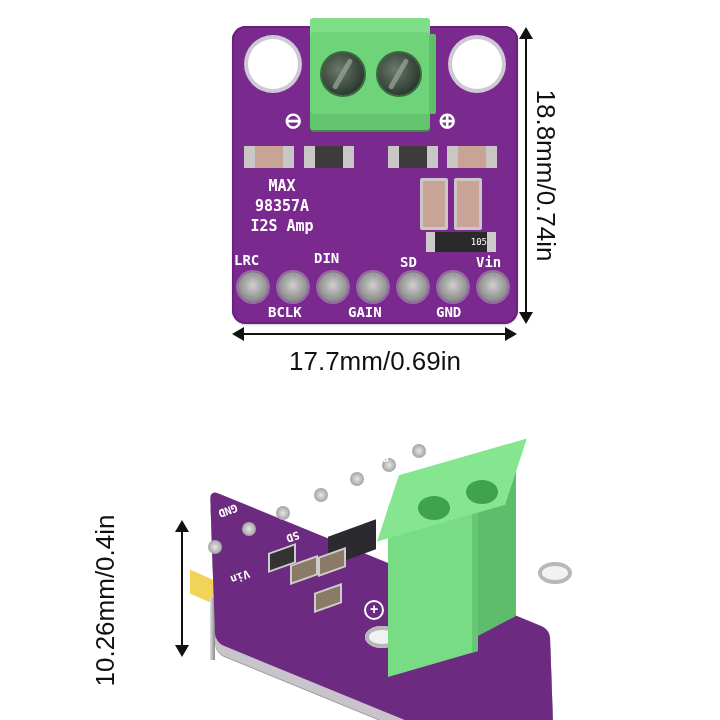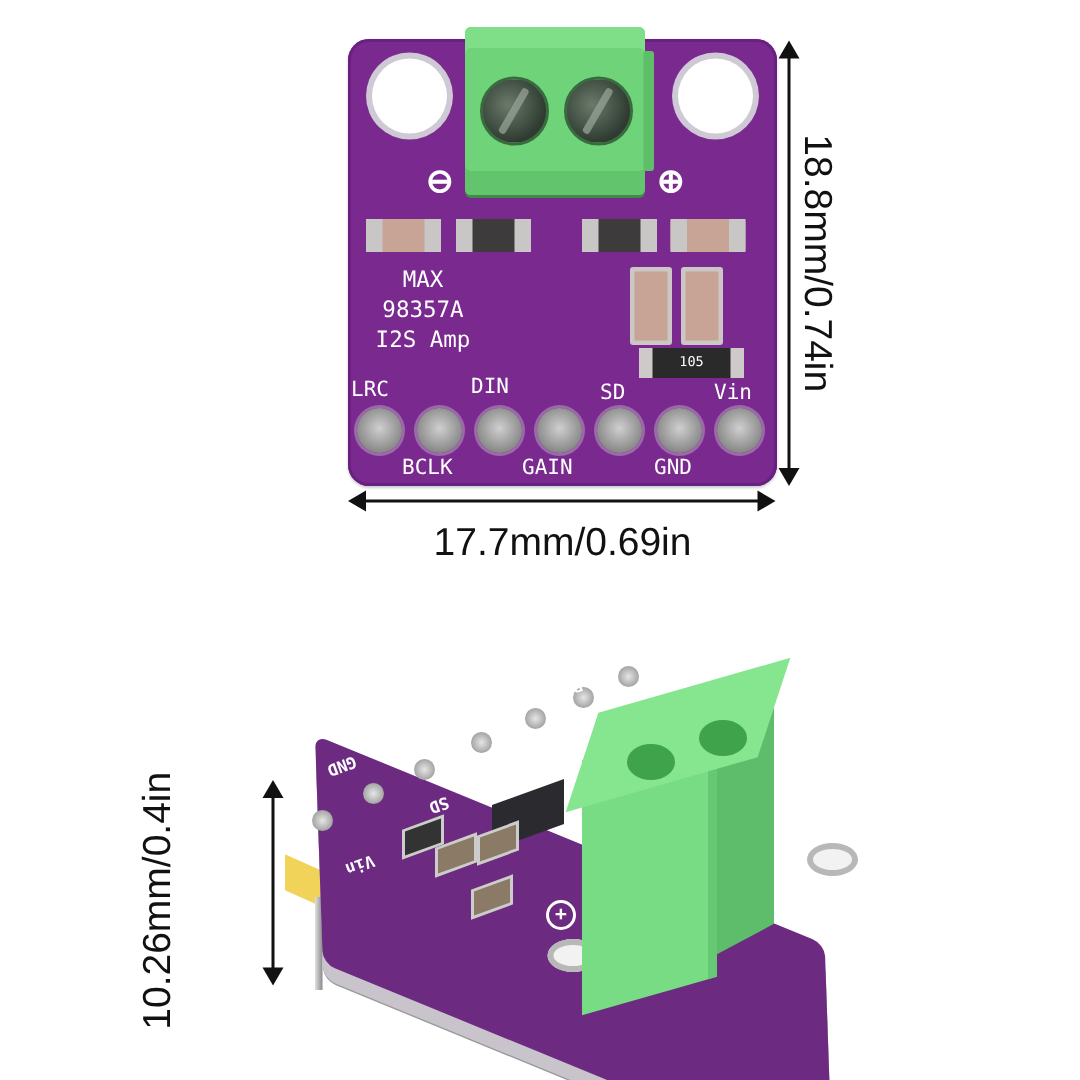--- a/index.html
+++ b/index.html
@@ -26,25 +26,25 @@
   .smd::before, .smd::after { content: ""; position: absolute; top: 0; width: 11px; height: 22px; background: #c9c6c6; }
   .smd::before { left: 0; } .smd::after { right: 0; }
   .smd.light { background: #c7a495; }
   .smd1 { left: 12px; top: 120px; width: 50px; }
   .smd2 { left: 72px; top: 120px; width: 50px; }
   .smd3 { left: 156px; top: 120px; width: 50px; }
   .smd4 { left: 215px; top: 120px; width: 50px; }
 
   .cap-v { position: absolute; top: 152px; width: 22px; height: 46px; background: #c7a495; border: 3px solid #ccc6c6; border-radius: 2px; }
   .cap-v1 { left: 188px; } .cap-v2 { left: 222px; }
-  .res-105 { position: absolute; left: 194px; top: 206px; width: 52px; height: 20px; background: #2a2a2a; border-left: 9px solid #cfcaca; border-right: 9px solid #cfcaca; color: #ffffff; font-size: 9px; text-align: center; line-height: 20px; font-family: "DejaVu Sans Mono", monospace; }
+  .res-105 { position: absolute; left: 194px; top: 206px; width: 52px; height: 20px; background: #2a2a2a; border-left: 9px solid #cfcaca; border-right: 9px solid #cfcaca; color: #ffffff; font-size: 9px; text-align: right; line-height: 20px; font-family: "DejaVu Sans Mono", monospace; }
 
   .chip { position: absolute; left: 110px; top: 158px; width: 52px; height: 48px; background: #2e2c30; border-radius: 4px; color: #d9d9d9; font-size: 10px; line-height: 12px; text-align: center; padding-top: 10px; box-sizing: border-box; box-shadow: 0 0 0 4px #7a2a8e, 0 0 0 6px #bbb2c4; font-family: "DejaVu Sans Mono", monospace; }
 
-  .silk { position: absolute; color: #ffffff; font-weight: normal; font-family: "DejaVu Sans Mono", monospace; }
+  .silk { position: absolute; color: #ffffff; font-weight: bold; font-family: "DejaVu Sans Mono", monospace; }
   .silk-title { left: 8px; top: 150px; font-size: 15px; line-height: 20px; text-align: center; width: 84px; }
   .pin-label { font-size: 14px; }
 
   .pin-row { position: absolute; left: 6px; top: 246px; width: 270px; height: 30px; display: flex; justify-content: space-between; }
   .pin { width: 30px; height: 30px; border-radius: 50%; background: radial-gradient(circle at 50% 45%, #cfcfcf, #8a8a8a 70%, #6a6a6a); box-shadow: 0 0 0 2px #9b6aa8; }
 
   
   .dim-h-line { position: absolute; left: 238px; top: 333px; width: 272px; height: 2px; background: #111; }
   .arrow-l { position: absolute; left: 232px; top: 327px; width: 0; height: 0; border-top: 7px solid transparent; border-bottom: 7px solid transparent; border-right: 12px solid #111; }
   .arrow-r { position: absolute; left: 505px; top: 327px; width: 0; height: 0; border-top: 7px solid transparent; border-bottom: 7px solid transparent; border-left: 12px solid #111; }

